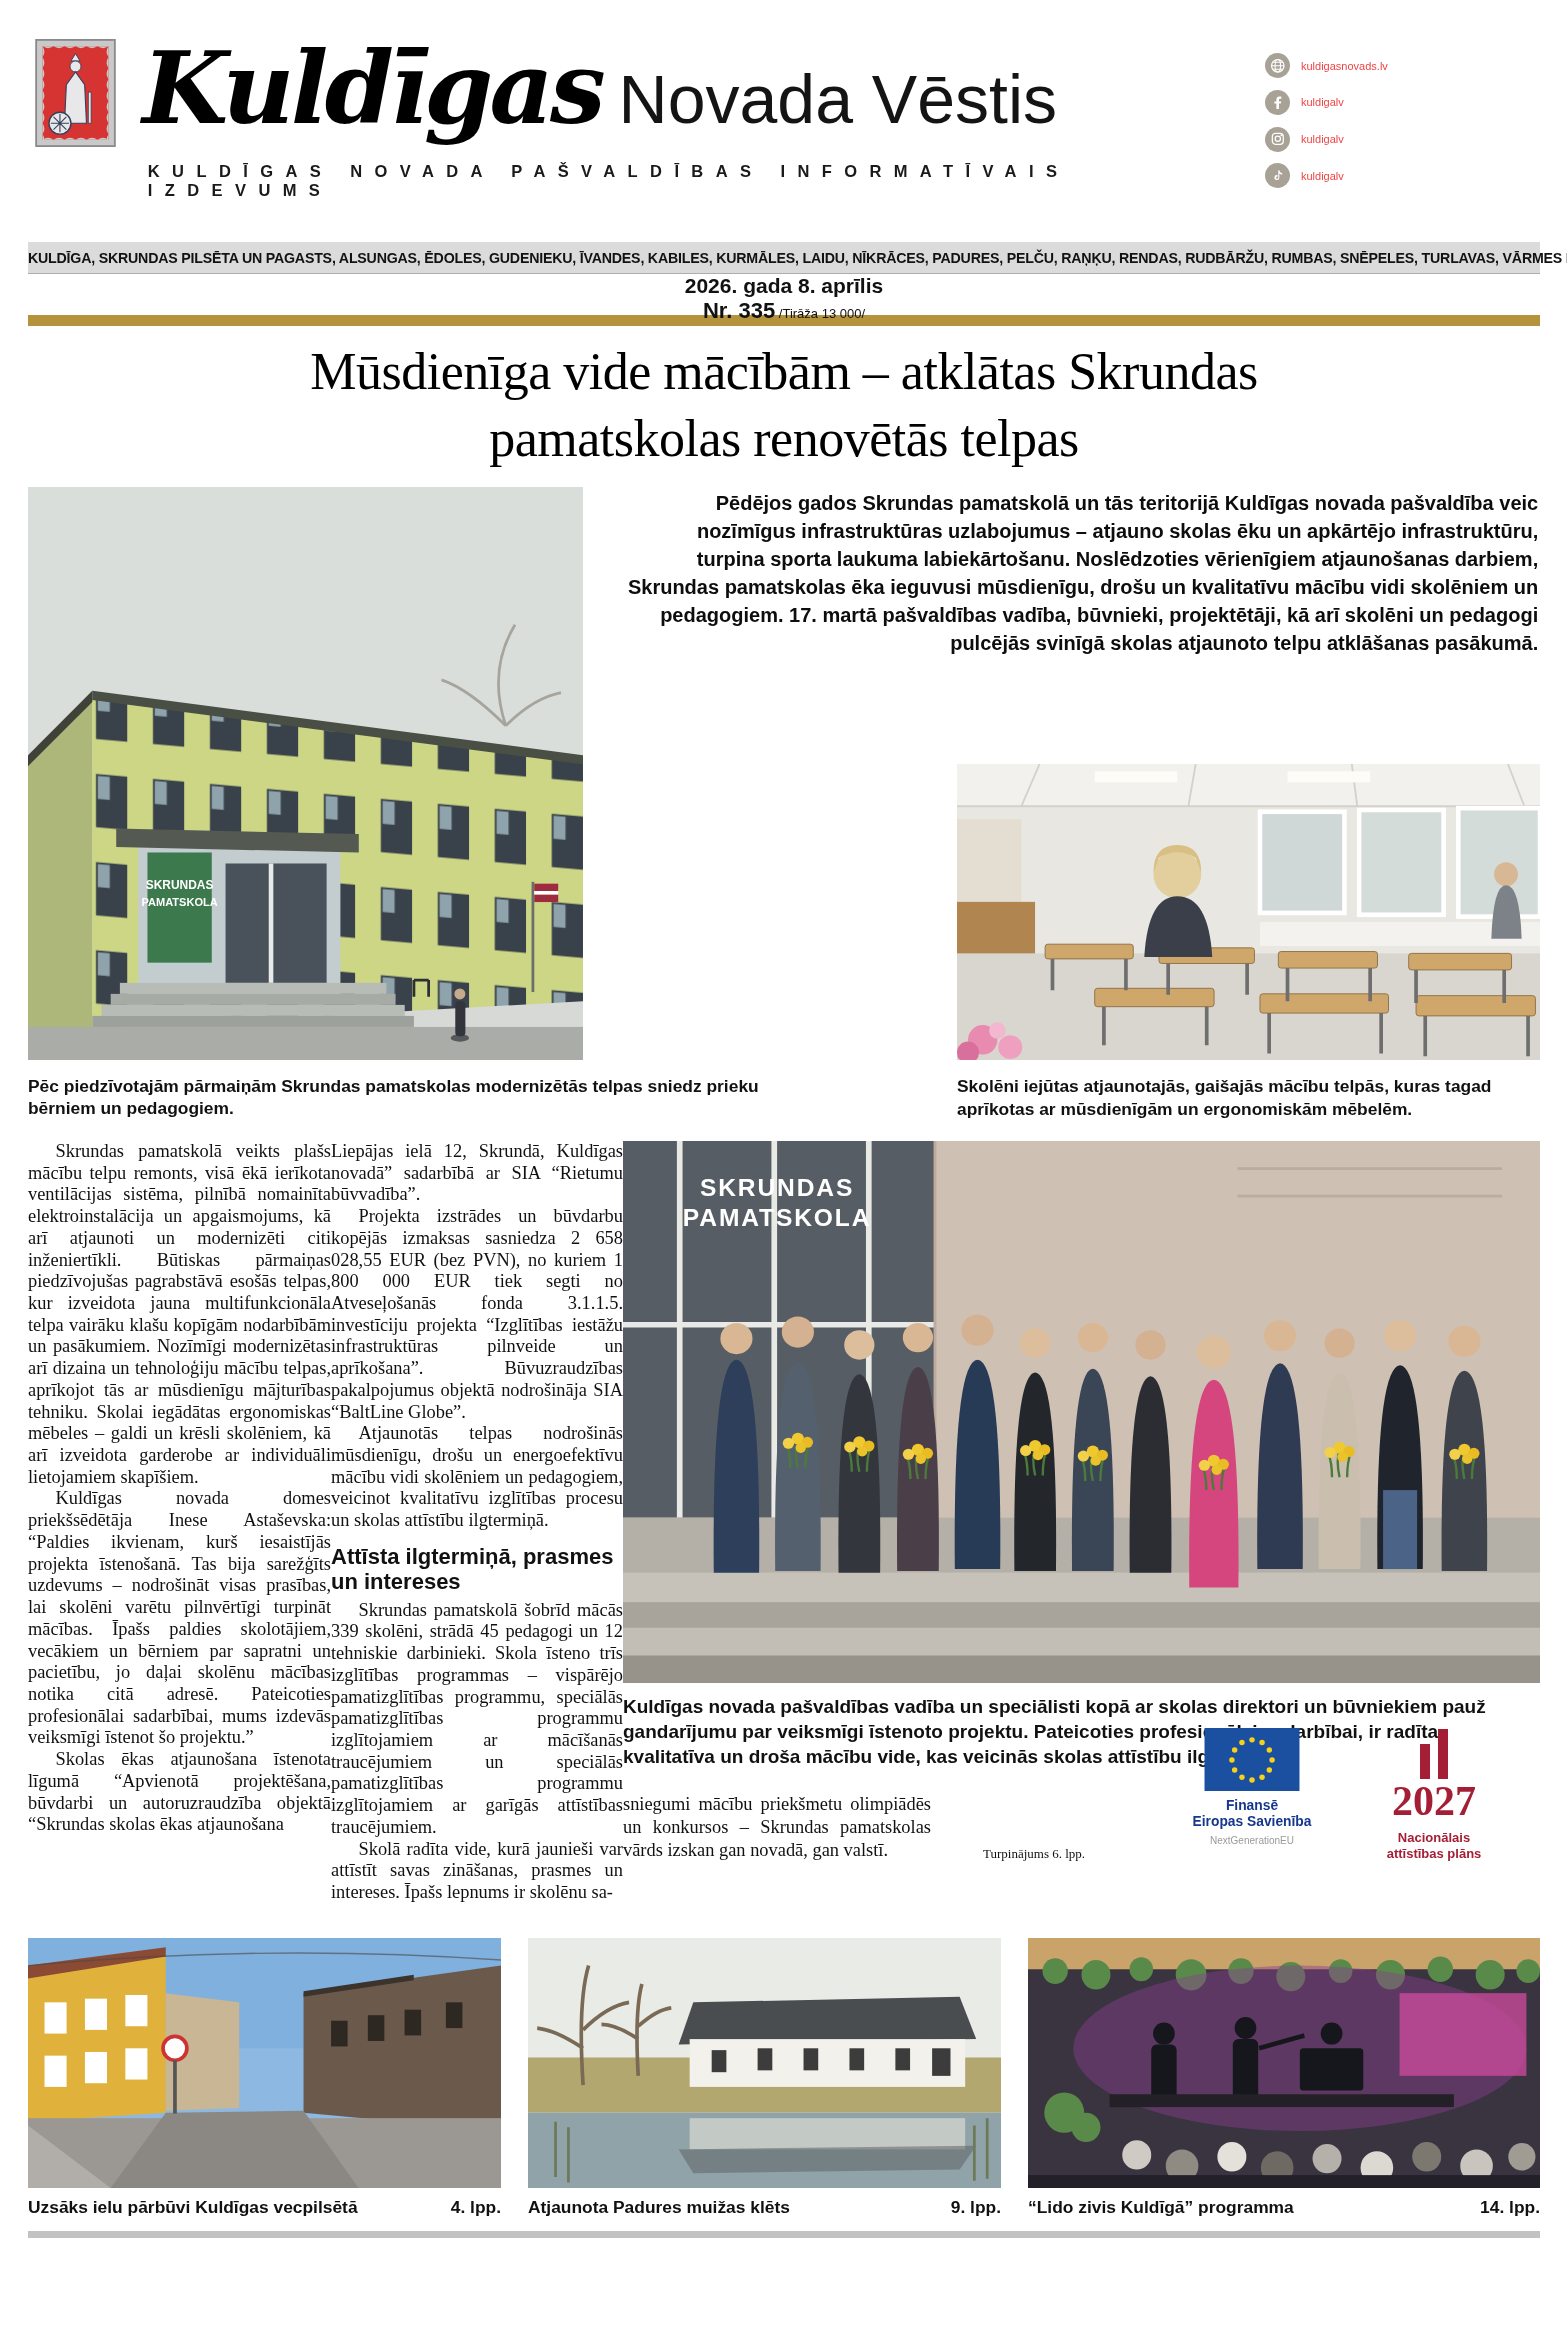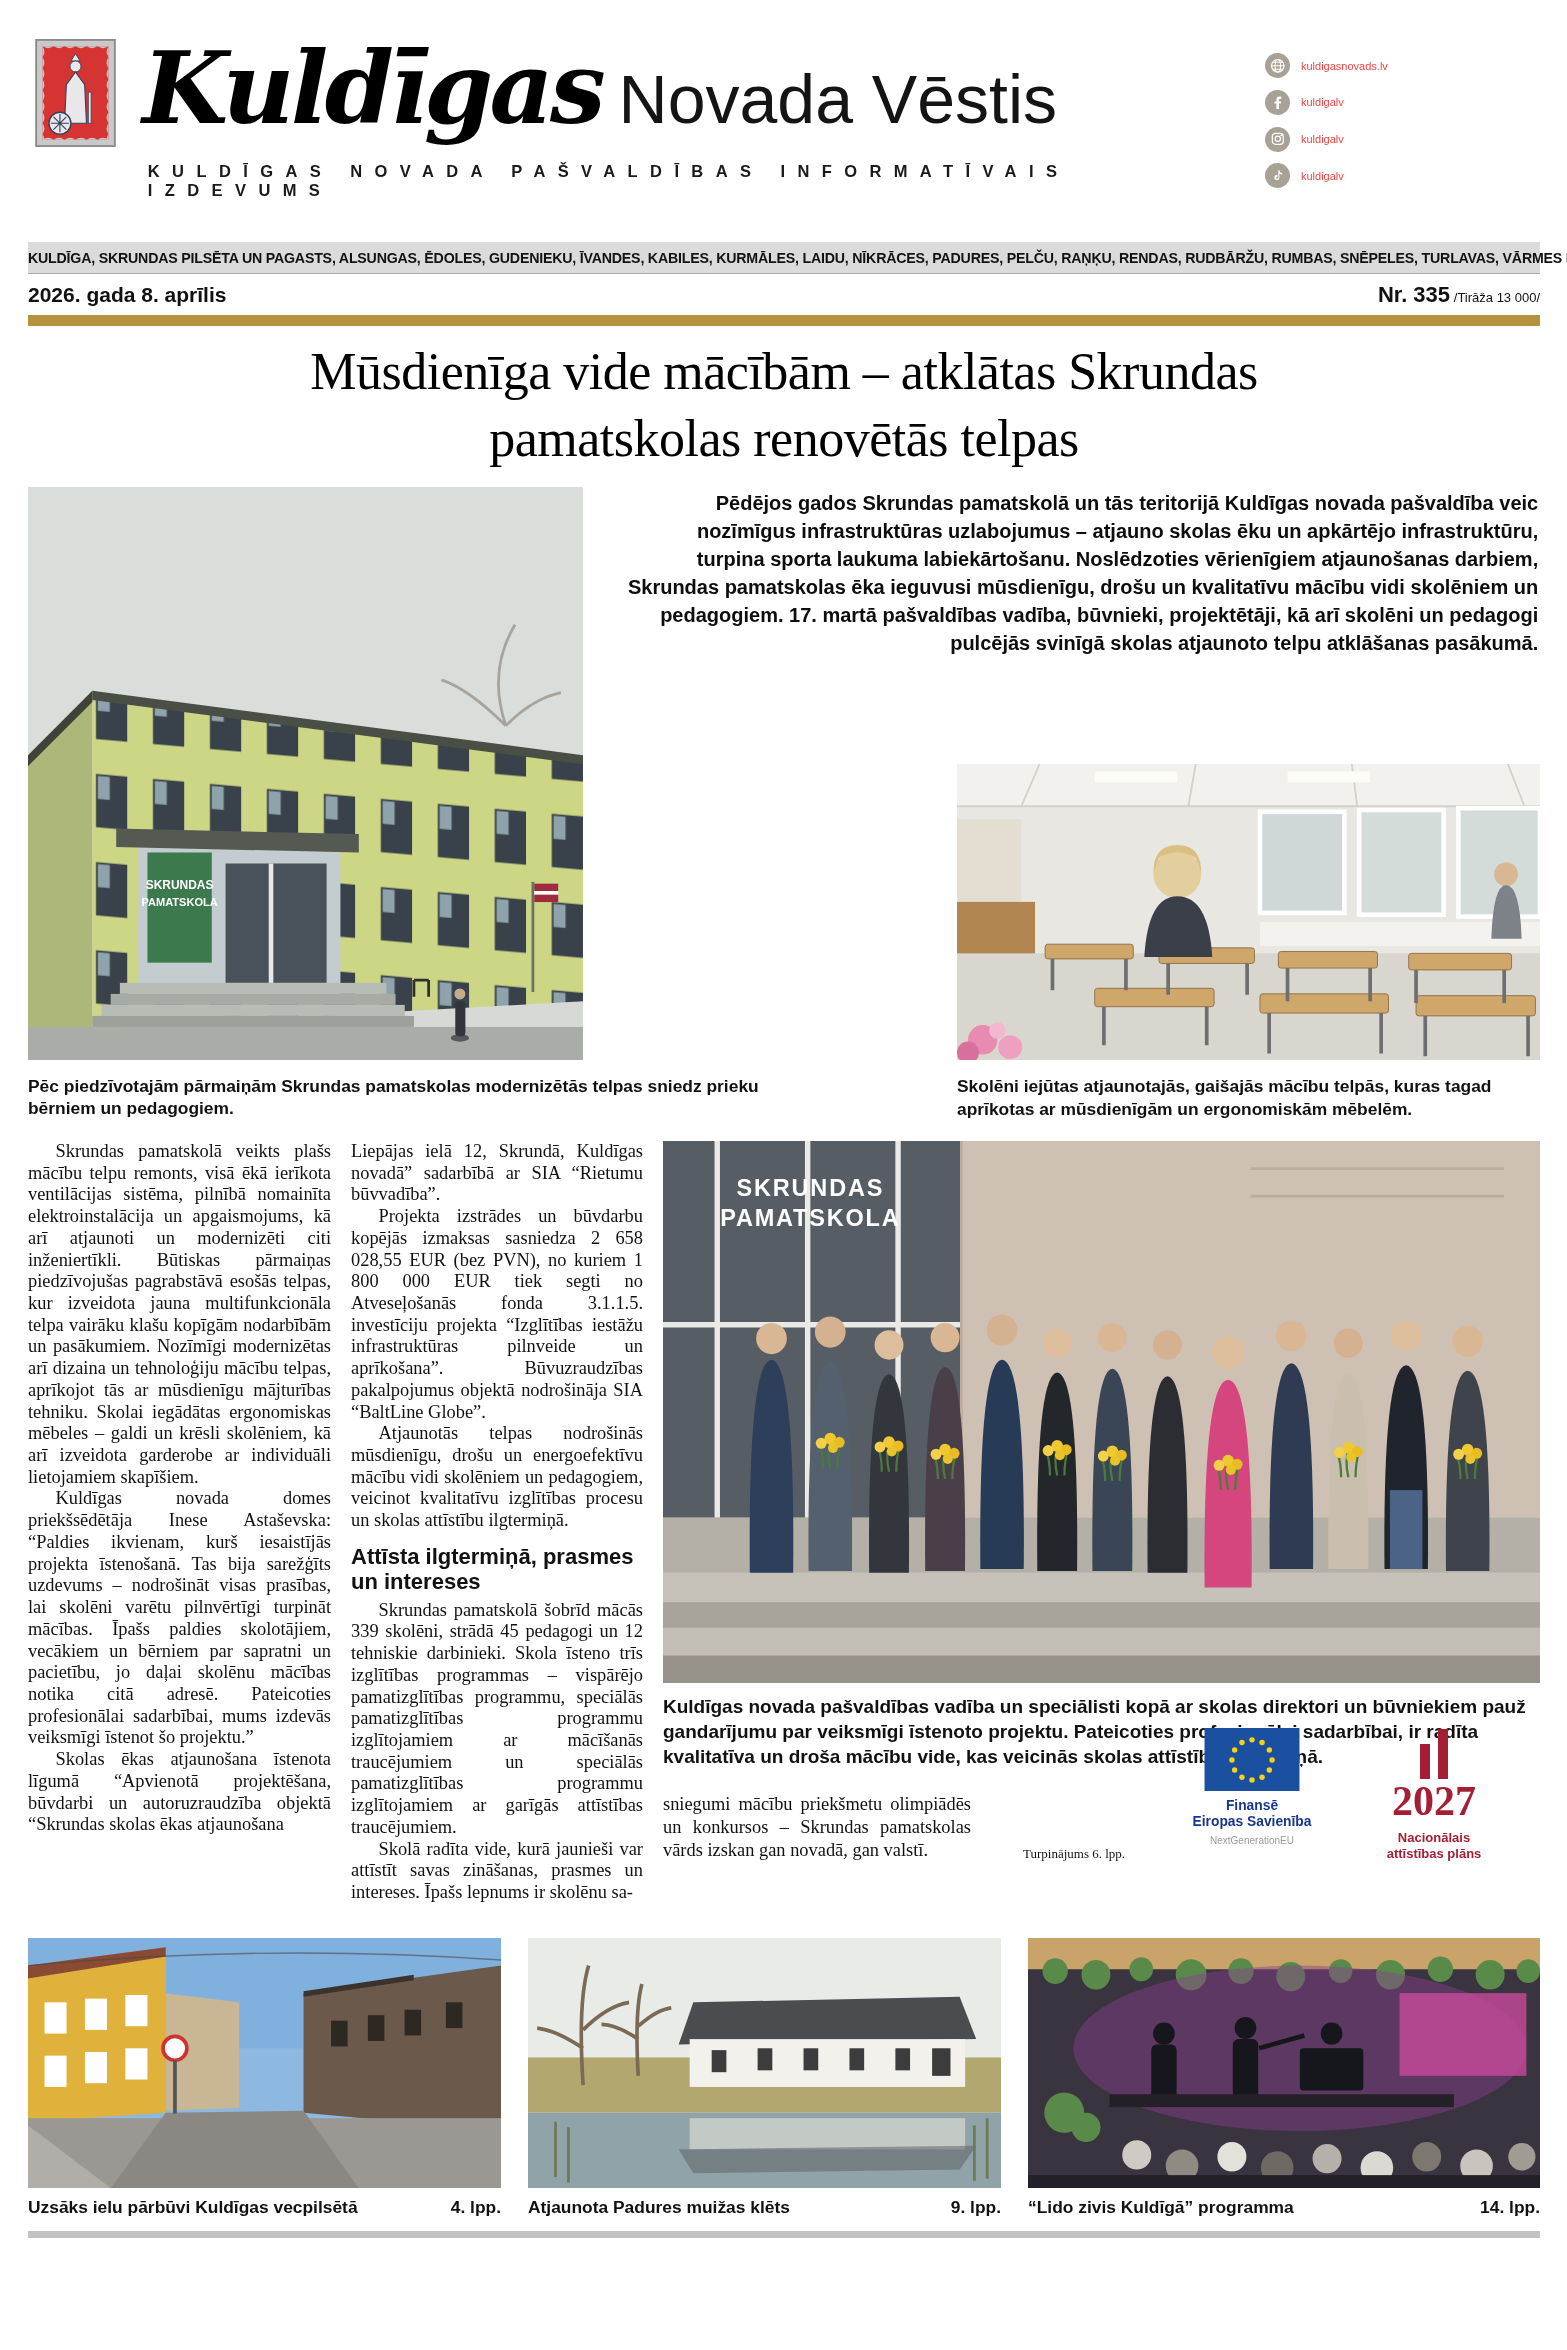--- a/index.html
+++ b/index.html
@@ -17,21 +17,21 @@
   .masthead-sub { margin-top: 24px; font-size: 16.5px; font-weight: 600; letter-spacing: 12.4px; color: #1a1a1a; padding-left: 5.5px; }
   .social { flex: 0 0 auto; width: 275px; padding-top: 13px; }
   .social-row { display: flex; align-items: center; height: 27.5px; margin-bottom: 9.2px; }
   .social-icon { width: 25px; height: 25px; border-radius: 50%; background: #a8a195; color: #fff; display: flex; align-items: center; justify-content: center; margin-right: 11px; flex: 0 0 auto; }
   .social-icon svg { display: block; }
   .social-handle { font-size: 11px; color: #ef4444; }
 
   
   .towns { background: #dbdbdb; border-bottom: 0.9px solid #adadad; height: 32px; display: flex; align-items: center; }
   .towns span { font-size: 14.2px; font-weight: 600; letter-spacing: -0.2px; color: #121212; white-space: nowrap; }
-  .daterow { height: 41px; display: flex; align-items: center; justify-content: space-between; }
+  .daterow { height: 41px; display: flex; align-items: center; justify-content: space-between; flex-direction: column; }
   .date { font-size: 21px; font-weight: 700; }
   .issue-no { display: flex; align-items: baseline; }
   .issue-no b { font-size: 22px; font-weight: 700; }
   .issue-no small { font-size: 13px; font-weight: 400; margin-left: 3.7px; }
   .goldbar { height: 11px; background: #b5923c; }
 
   
   .headline { text-align: center; font-family: "Liberation Serif", serif; font-weight: 500; font-size: 52px; line-height: 1.28; color: #000; margin-top: 13px; letter-spacing: -0.5px; }
   .headline-wrap { width: 1231px; margin: 0 auto; }
 
@@ -39,21 +39,21 @@
   .hero { position: relative; height: 645px; margin-top: 14.7px; }
   .photoA { position: absolute; left: 0; top: 0; width: 555px; height: 573px; }
   .photoB { position: absolute; left: 929px; top: 277px; width: 583px; height: 296px; }
   .lead { position: absolute; left: 597px; right: 1.8px; top: 1.8px; text-align: right; font-size: 20px; font-weight: 700; line-height: 1.4; color: #0d0d0d; }
   .capA { position: absolute; left: 0; top: 588px; width: 762px; font-size: 17.4px; font-weight: 700; line-height: 1.3; }
   .capB { position: absolute; left: 929px; top: 588px; width: 584px; font-size: 17.4px; font-weight: 700; line-height: 1.35; }
   .photo-frame { width: 100%; height: 100%; display: block; }
   svg { display: block; }
 
   
-  .body-section { display: flex; gap: 20px; margin-top: 9.2px; height: 781px; overflow: hidden; }
+  .body-section { display: flex; margin-top: 9.2px; height: 781px; overflow: hidden; }
   .col { font-family: "Liberation Serif", serif; font-size: 18.4px; line-height: 1.18; text-align: justify; overflow: hidden; }
   .col-1 { flex: 0 0 303px; }
   .col-2 { flex: 0 0 292px; }
   .col p { text-indent: 27.5px; }
   .col p.noindent { text-indent: 0; }
   .subhead { font-family: "Liberation Sans", sans-serif; font-weight: 700; font-size: 22px; line-height: 1.12; text-align: left; margin: 13px 0 5.5px 0; }
   .col-right { flex: 1 1 auto; display: flex; flex-direction: column; }
   .photoC { width: 100%; height: 542px; }
   .capC { margin-top: 11px; font-size: 19px; font-weight: 700; line-height: 1.32; max-width: 900px; }
   .right-bottom { display: flex; margin-top: 24px; align-items: flex-end; }

